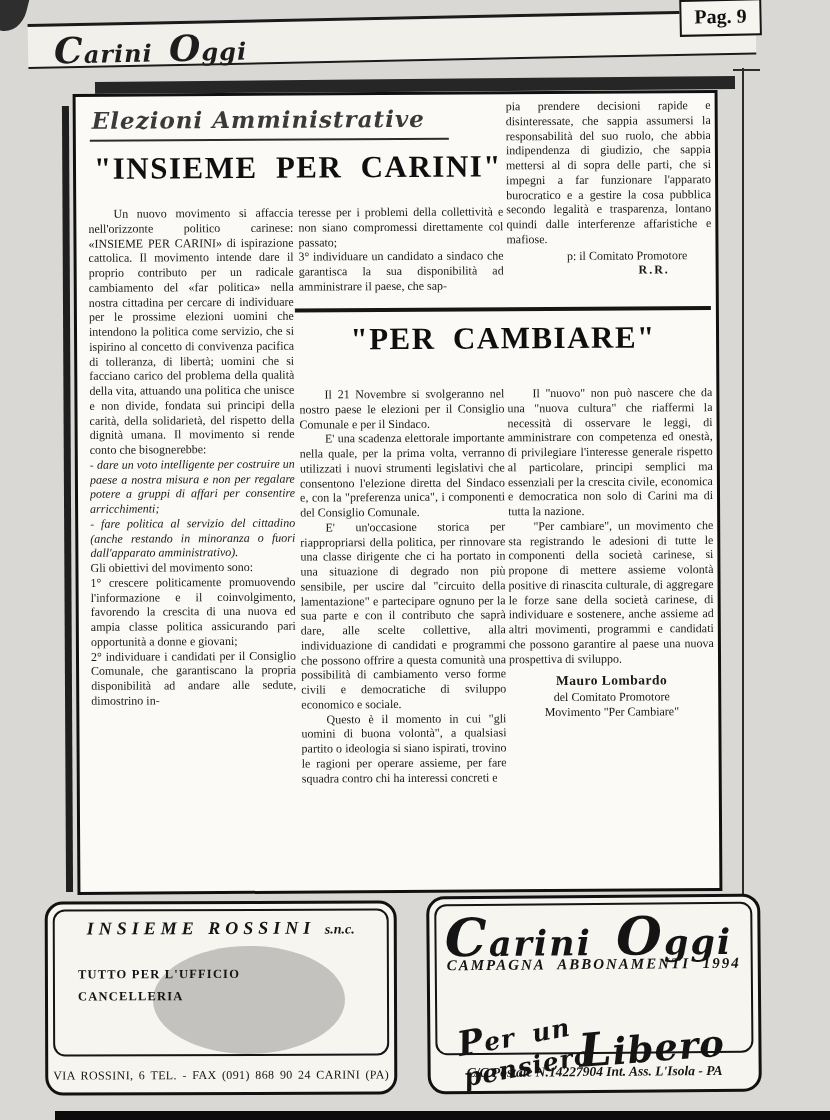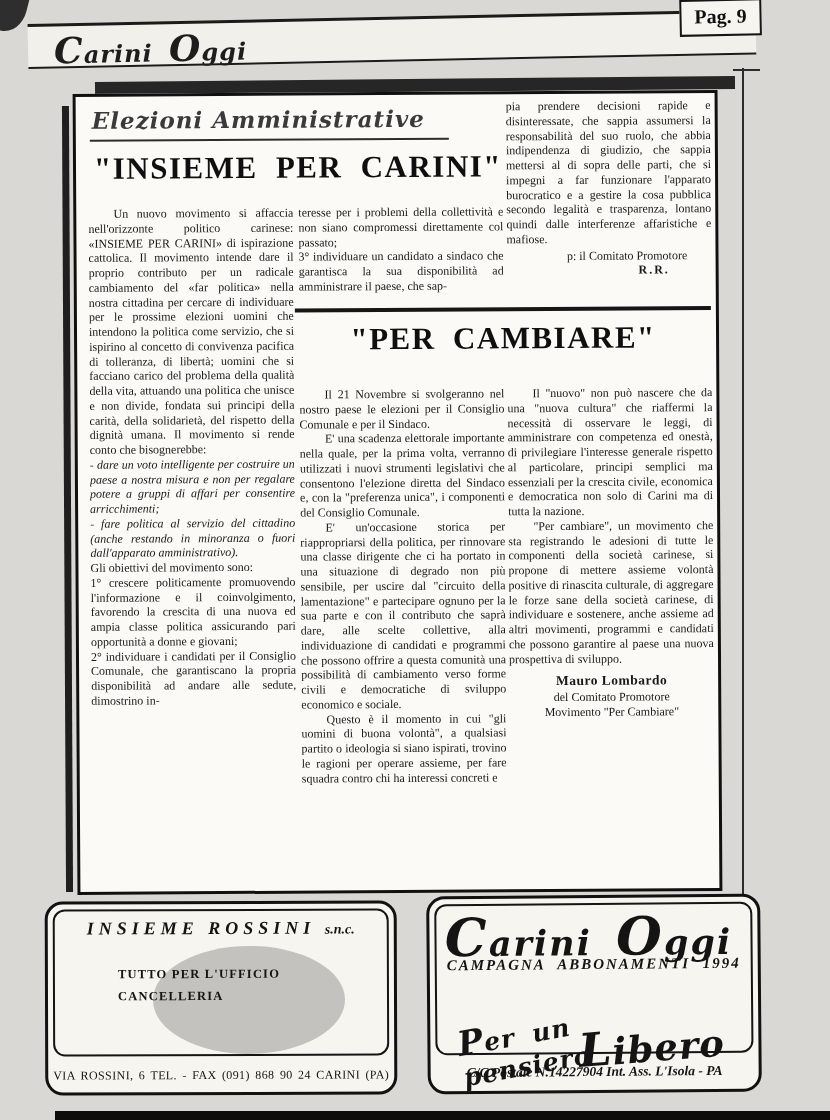--- a/index.html
+++ b/index.html
@@ -120,21 +120,21 @@
   }
   .adl-title .snc { font-size:14px; letter-spacing:0; }
   .adl-ellipse {
     position:absolute; left:105px; top:42px; width:192px; height:108px;
     background:#c3c2bf; border-radius:50%;
   }
   .adl-items {
     position:absolute; left:30px; top:60px; z-index:1;
     font-weight:bold; font-size:12.5px; letter-spacing:1.2px; line-height:1.75;
   }
-  .adl-items div { white-space:nowrap;margin-left:40px; }
+  .adl-items div { white-space:nowrap; }
   .adl-address {
     position:absolute; bottom:9px; width:100%; text-align:center;
     font-size:12px; letter-spacing:0.4px; word-spacing:2px;
   }
   .adr-masthead {
     position:absolute; top:8px; width:100%; text-align:center;
     font-family:"DejaVu Serif", serif; font-style:italic; font-weight:bold;
     font-size:35px; letter-spacing:2px;
   }
   .adr-masthead .script-word { margin-right:10px; }

